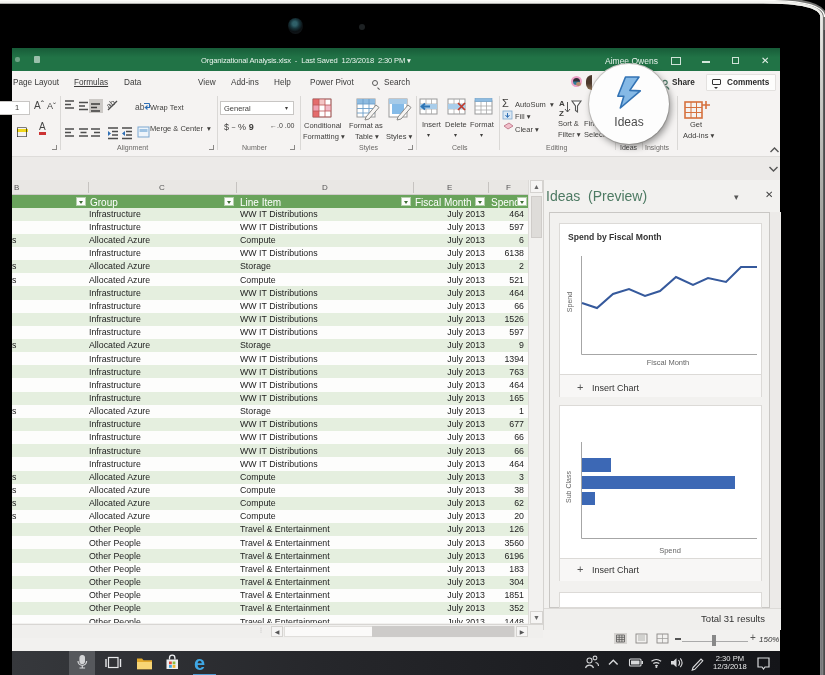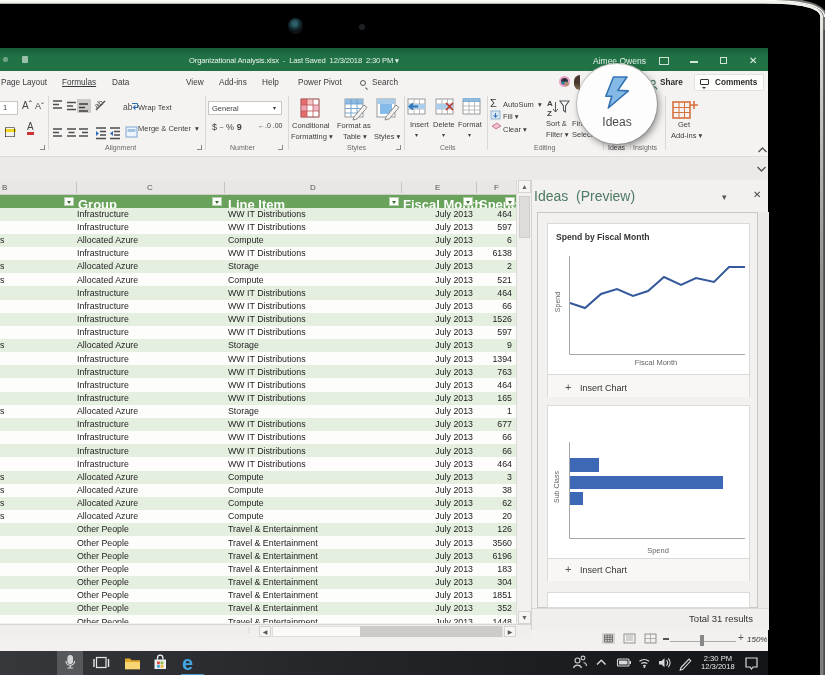--- a/index.html
+++ b/index.html
@@ -1,20 +1,20 @@
 <!DOCTYPE html>
 <html><head>
 <meta charset="utf-8">
 <style>
   * { margin:0; padding:0; box-sizing:border-box; }
   html,body { width:825px; height:675px; overflow:hidden; background:#000; font-family:"Liberation Sans", sans-serif; }
   #canvas { position:relative; width:825px; height:675px; background:#000; }
   .abs { position:absolute; }
   
-  #screen { left:0; top:0; width:624px; height:675px; filter:blur(0.35px); }
+  #screen { left:12px; top:0; width:624px; height:675px; filter:blur(0.35px); }
   #screenbg { left:0; top:48px; width:768px; height:627px; background:#f2f1ef; }
   
   #titlebar { left:0; top:48px; width:768px; height:23px; background:linear-gradient(#175c38,#217346 40%,#217346); }
   .tbtxt { color:#e8f3ec; font-size:8.5px; }
   
   #tabsrow { left:0; top:71px; width:768px; height:23px; background:#f5f3f2; }
   .tab { position:absolute; top:7px; font-size:8.2px; color:#3a3a3a; }
   
   #ribbon { left:0; top:94px; width:768px; height:63px; background:#f5f3f2; border-bottom:1px solid #dedcda; }
   .glabel { position:absolute; top:50px; font-size:7px; color:#6a6866; }
@@ -25,21 +25,21 @@
   
   #fxrow { left:0; top:157px; width:768px; height:23px; background:#eceae8; }
   #fxbar { left:0; top:161px; width:768px; height:17px; background:#fff; border-top:1px solid #e0deda; border-bottom:1px solid #d8d6d3; }
   
   #colhead { left:0; top:180px; width:531px; height:15px; background:#e9e7e4; border-bottom:1px solid #cfccc9; }
   .colL { position:absolute; top:3px; font-size:8px; color:#555; }
   .colsep { position:absolute; top:2px; width:1px; height:11px; background:#c6c3c0; }
   
   #tbl { left:0; top:195px; width:516px; height:428px; background:#fdfdfc; overflow:hidden; }
   #thead { position:absolute; left:0; top:0; width:516px; height:12.5px; background:#69a35b; }
-  .th { position:absolute; top:1.5px; color:#fff; font-size:13px; font-weight:bold; white-space:nowrap; }
+  .th { position:absolute; top:1.5px; color:#fff; font-size:10px; font-weight:normal; white-space:nowrap; }
   .filt { position:absolute; top:1.5px; width:9.5px; height:9.5px; background:#fdfdfc; border:1px solid #b5cfad; }
   .filt:after{ content:""; position:absolute; left:2px; top:3px; border-left:2.6px solid transparent; border-right:2.6px solid transparent; border-top:3.5px solid #3d6e33; }
   .row { position:absolute; left:0; width:516px; height:13.15px; }
   .row.odd { background:#e5efdf; }
   .row.even { background:#fdfdfc; }
   .c1 { position:absolute; left:0px; top:1.4px; font-size:8.8px; color:#222; }
   .c2 { position:absolute; left:77px; top:1.4px; font-size:8.8px; color:#222; }
   .c3 { position:absolute; left:228px; top:1.4px; font-size:8.8px; color:#222; }
   .c4 { position:absolute; right:43px; top:1.4px; font-size:8.8px; color:#222; }
   .c5 { position:absolute; right:4px; top:1.4px; font-size:8.8px; color:#222; }

